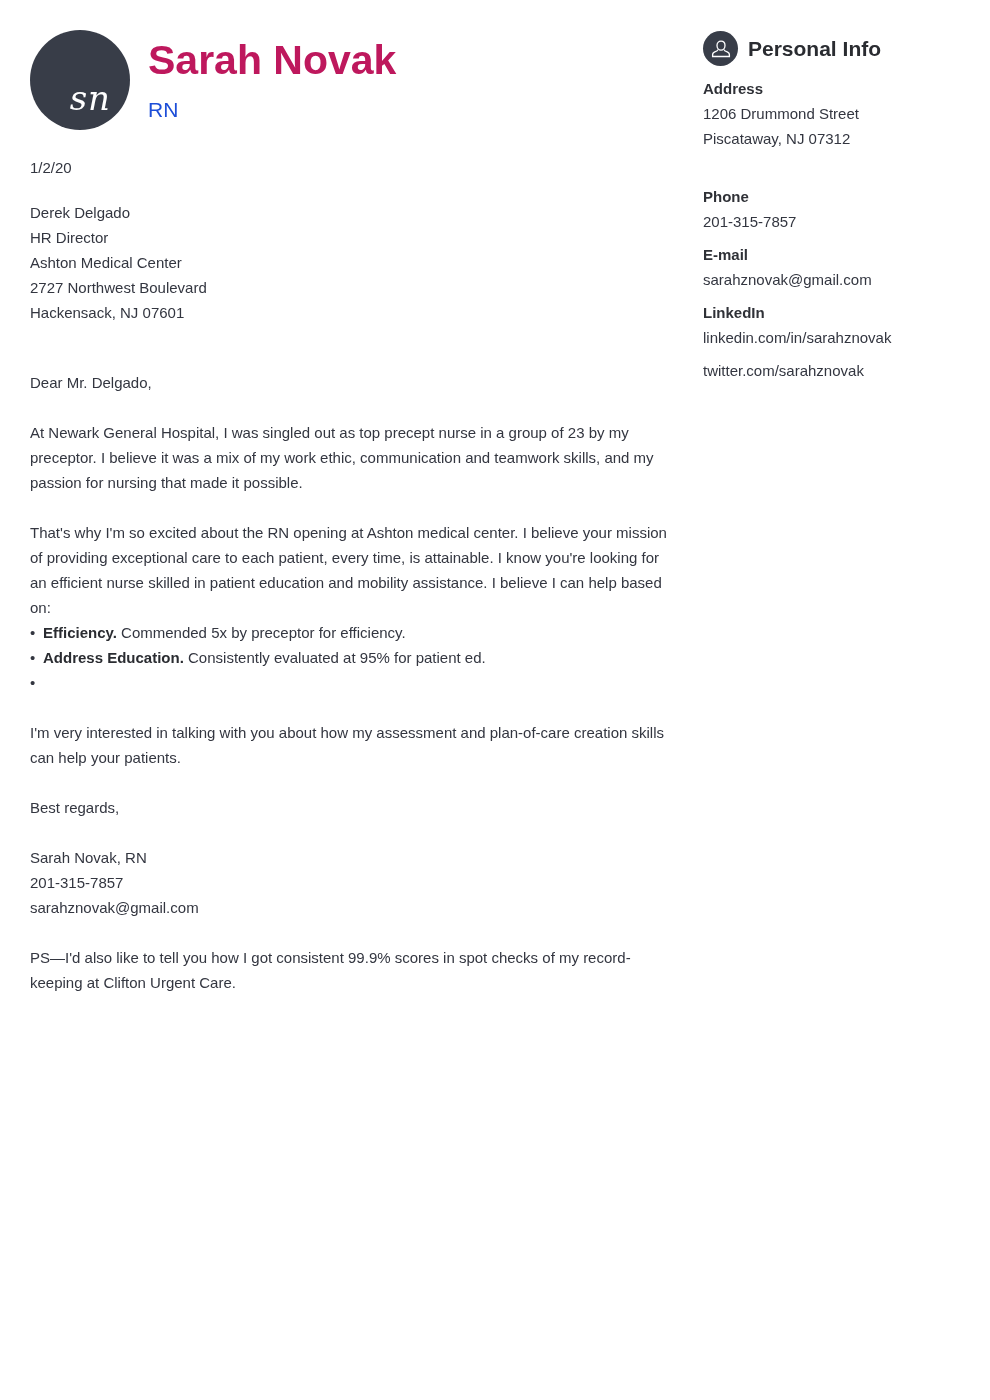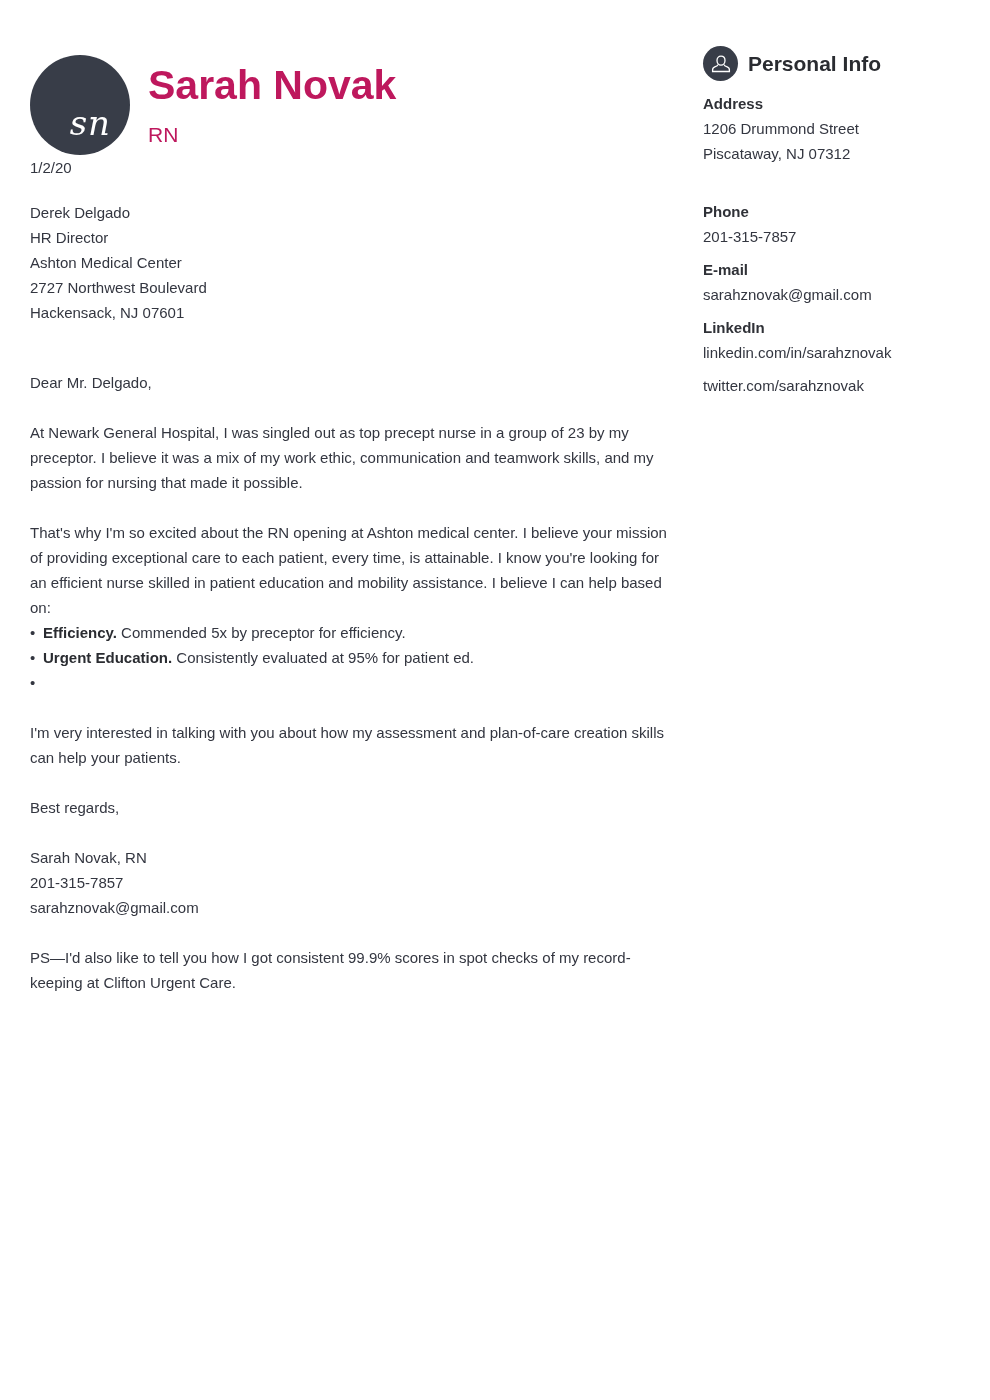--- a/index.html
+++ b/index.html
@@ -17,21 +17,20 @@
       width: 990px;
       height: 1400px;
     }
     
     .header {
       position: absolute;
       left: 30px;
       top: 30px;
       display: flex;
       align-items: flex-start;
-      margin-top: 25px;
     }
     .avatar {
       width: 100px;
       height: 100px;
       border-radius: 50%;
       background: #383d48;
       position: relative;
       flex-shrink: 0;
     }
     .avatar-initials {
@@ -49,21 +48,21 @@
       margin-top: 8px;
     }
     .name {
       font-size: 41px;
       font-weight: bold;
       color: #be185d;
       line-height: 44px;
     }
     .title {
       font-size: 21px;
-      color: #be185d;
+      color: #1d4ed8;
       margin-top: 16px;
       line-height: 24px;
     }
     
     .main {
       position: absolute;
       left: 30px;
       top: 155px;
       width: 640px;
       line-height: 25px;
@@ -78,21 +77,21 @@
     }
     .bullet-dot {
       width: 13px;
       flex-shrink: 0;
     }
     .bullet b { font-weight: bold; color: #2a2c31; }
     
     .sidebar {
       position: absolute;
       left: 703px;
-      top: 46px;
+      top: 31px;
       width: 270px;
       color: #333640;
     }
     .section-head {
       display: flex;
       align-items: center;
       height: 35px;
     }
     .section-icon {
       width: 35px;
@@ -153,21 +152,21 @@
     <div class="gap-para"></div>
 
     <p>That's why I'm so excited about the RN opening at Ashton medical center. I believe your mission of providing exceptional care to each patient, every time, is attainable. I know you're looking for an efficient nurse skilled in patient education and mobility assistance. I believe I can help based on:</p>
     <div>
       <div class="bullet">
         <span class="bullet-dot">•</span>
         <span><b>Efficiency.</b><span> Commended 5x by preceptor for efficiency.</span></span>
       </div>
       <div class="bullet">
         <span class="bullet-dot">•</span>
-        <span><b>Urgent Education.</b><span> Consistently evaluated at 95% for patient ed.</span></span>
+        <span><b>Address Education.</b><span> Consistently evaluated at 95% for patient ed.</span></span>
       </div>
       <div class="bullet">
         <span class="bullet-dot">•</span>
       </div>
     </div>
     <div class="gap-para"></div>
 
     <p>I'm very interested in talking with you about how my assessment and plan-of-care creation skills can help your patients.</p>
     <div class="gap-para"></div>
 

